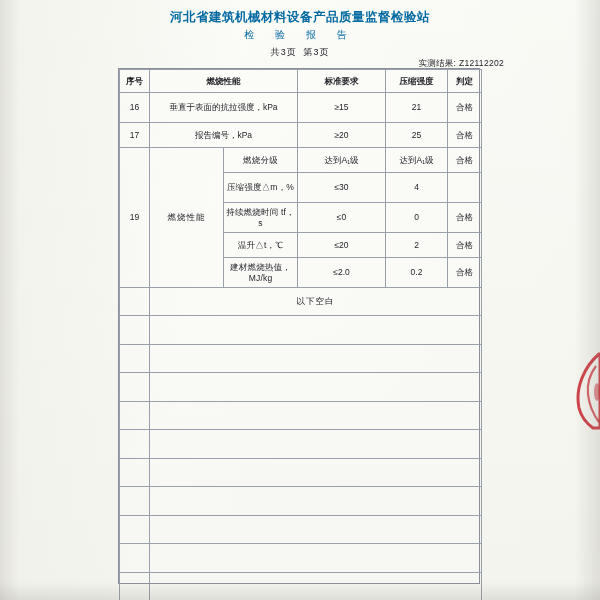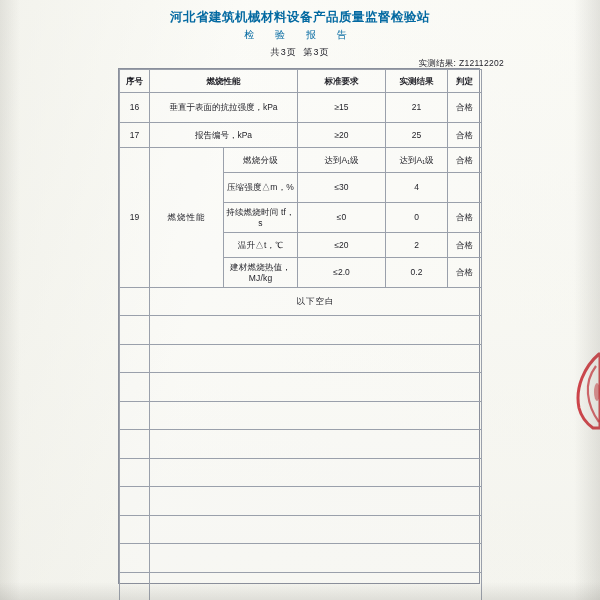--- a/index.html
+++ b/index.html
@@ -178,21 +178,21 @@
           <col class="col-sub">
         <col class="col-std">
           <col class="col-res">
           <col class="col-judge">
       </colgroup>
       <tbody id="grid-body">
           <tr class="head-row">
             <td>序号</td>
             <td colspan="2">燃烧性能</td>
             <td>标准要求</td>
-            <td>实测结果</td>
+            <td>压缩强度</td>
             <td>判定</td>
           </tr>
           <tr class="r-tall">
             <td>16</td>
             <td colspan="2">垂直于表面的抗拉强度，kPa</td>
             <td>≥15</td>
             <td>21</td>
             <td>合格</td>
           </tr>
           <tr class="r-mid">

